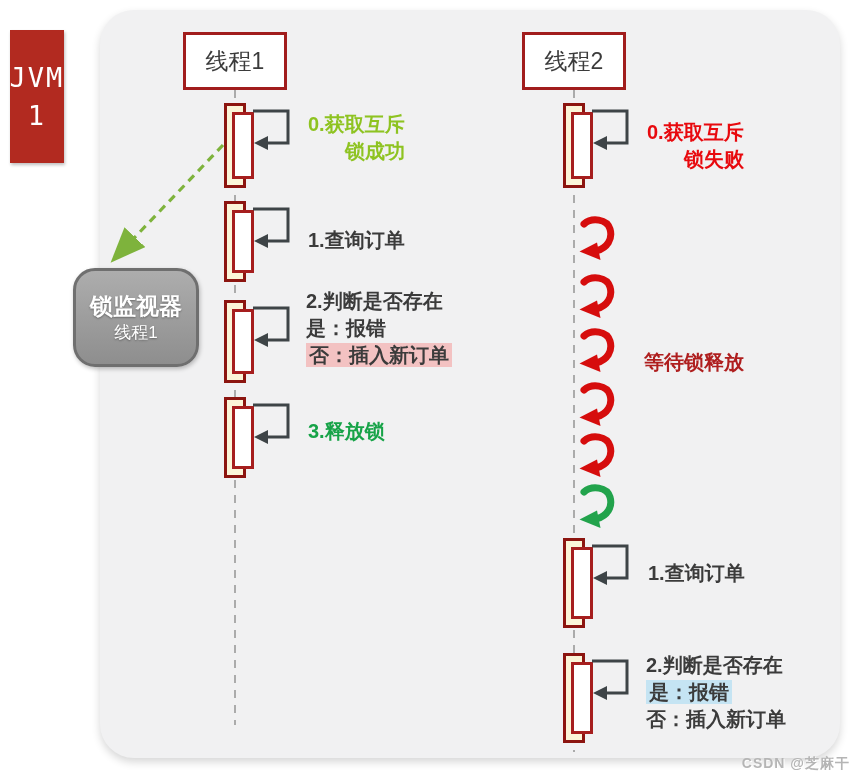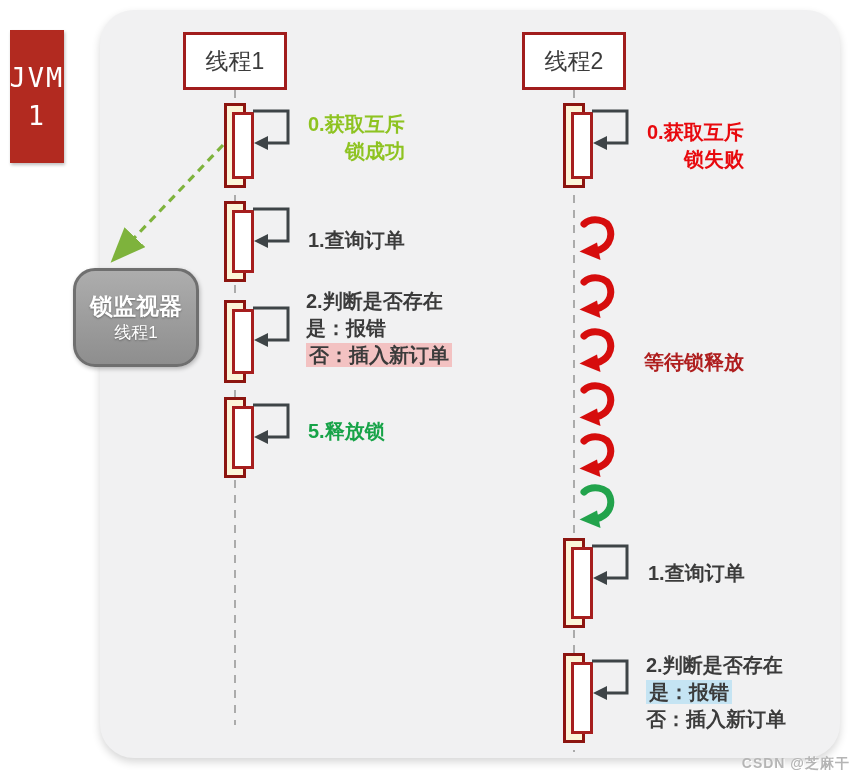--- a/index.html
+++ b/index.html
@@ -188,21 +188,21 @@
 <div class="abs lbl green1" style="left:308px;top:111px;">
   <div>0.获取互斥</div>
   <div class="indent">锁成功</div>
 </div>
 <div class="abs lbl" style="left:308px;top:227px;">1.查询订单</div>
 <div class="abs lbl" style="left:306px;top:288px;">
   <div>2.判断是否存在</div>
   <div>是：报错</div>
   <div><span class="hl-pink">否：插入新订单</span></div>
 </div>
-<div class="abs lbl green2" style="left:308px;top:418px;">5.释放锁</div>
+<div class="abs lbl green2" style="left:308px;top:418px;">3.释放锁</div>
 
 <div class="abs lbl red1" style="left:647px;top:119px;">
   <div>0.获取互斥</div>
   <div class="indent">锁失败</div>
 </div>
 <div class="abs lbl red2" style="left:644px;top:349px;">等待锁释放</div>
 <div class="abs lbl" style="left:648px;top:560px;">1.查询订单</div>
 <div class="abs lbl" style="left:646px;top:652px;">
   <div>2.判断是否存在</div>
   <div><span class="hl-blue">是：报错</span></div>

